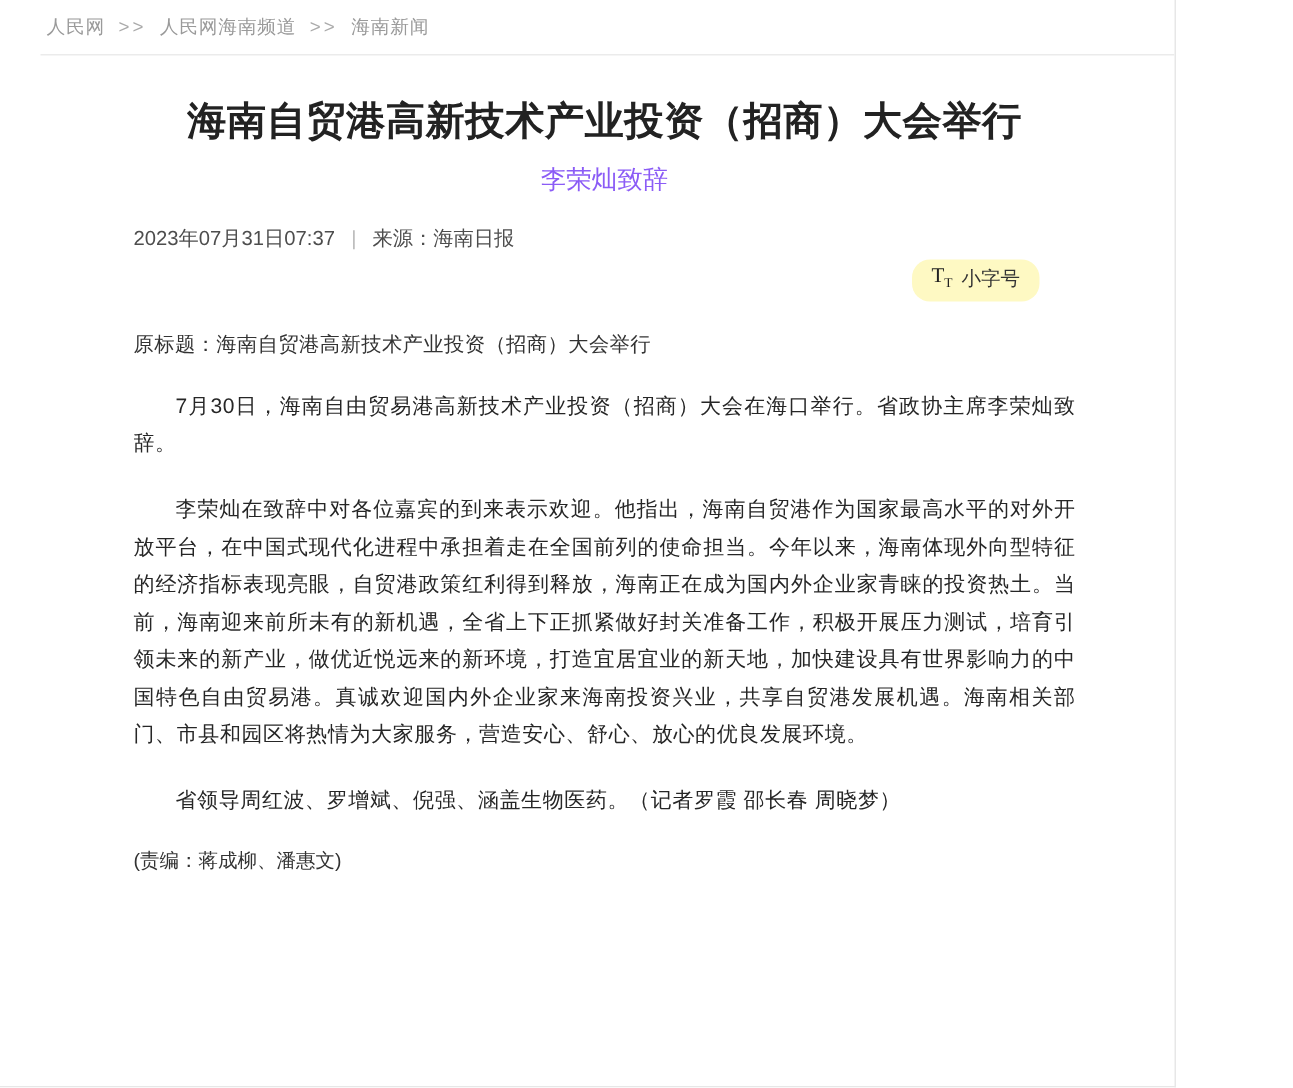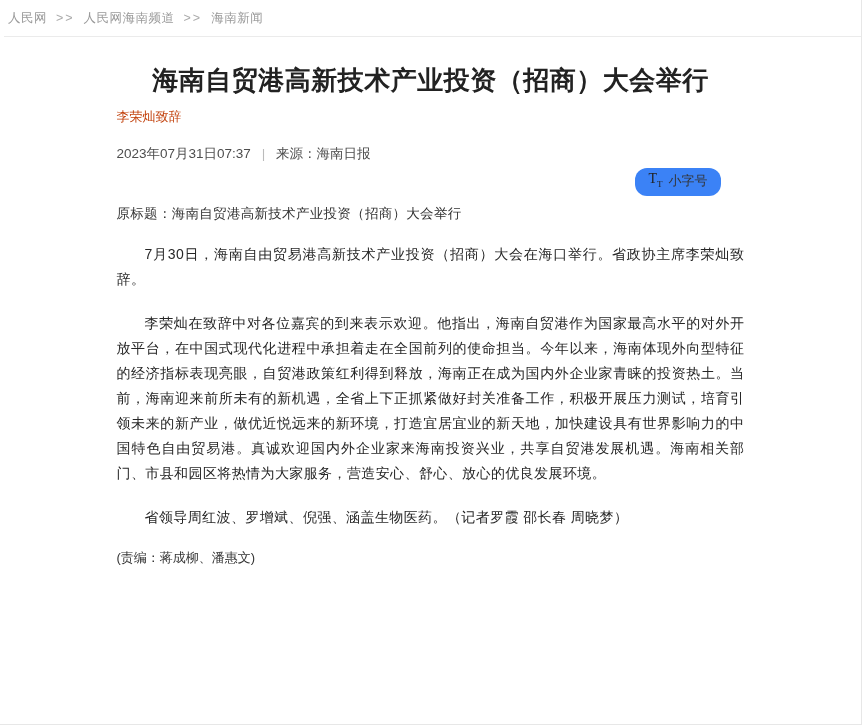--- a/index.html
+++ b/index.html
@@ -1,26 +1,27 @@
 <!DOCTYPE html>
 <html><head>
 <meta charset="utf-8">
 <style>
   * { box-sizing: border-box; }
   html, body { margin: 0; padding: 0; background: #ffffff; }
   body { font-family: "Liberation Sans", "DejaVu Sans", sans-serif; }
 
   .page {
     position: relative;
-    width: 862px;
+    width: 784px;
     height: 725px;
     background: #ffffff;
     border-right: 1px solid #e7e7e7;
     border-bottom: 1px solid #e7e7e7;
     overflow: hidden;
+    padding-left: 23px;
   }
 
   .breadcrumb {
     padding: 10px 8px 9px 8px;
     font-size: 12.5px;
     color: #9a9a9a;
     letter-spacing: 0.5px;
   }
   .breadcrumb a {
     color: #9a9a9a;
@@ -42,60 +43,60 @@
     text-align: center;
     font-size: 26px;
     line-height: 34px;
     font-weight: bold;
     color: #222222;
     letter-spacing: 0.5px;
   }
 
   .article-subtitle {
     margin-top: 11px;
-    text-align: left;
-    font-size: 13px;
-    color: #c2410c;
+    text-align: center;
+    font-size: 17px;
+    color: #8b5cf6;
   }
 
   .article-meta {
     margin-top: 19px;
     text-align: left;
     font-size: 13.5px;
     color: #4d4d4d;
   }
   .article-meta .bar { color: #bbbbbb; margin: 0 7px; }
   .article-meta a { color: #4d4d4d; text-decoration: none; cursor: pointer; }
 
   .toolbar {
     display: flex;
     justify-content: flex-end;
     margin: 5px 24px 0 0;
   }
   .font-btn {
     display: inline-flex;
     align-items: center;
     gap: 6px;
-    background: #3b82f6;
+    background: #fef9c3;
     border: none;
     border-radius: 12px;
     padding: 4px 13px 5px 13px;
     font-size: 13px;
     color: #333333;
     cursor: pointer;
     font-family: inherit;
     line-height: 14px;
     text-align: right;
   }
   .font-btn .tt { font-family: "Liberation Serif", serif; color: #222; }
   .font-btn .t-big { font-size: 14px; }
   .font-btn .t-small { font-size: 9px; vertical-align: sub; }
 
   .original-title {
-    margin-top: 9px;
+    margin-top: 20px;
     font-size: 13.5px;
     color: #333333;
     letter-spacing: 0.3px;
   }
 
   .article-body { margin-top: 7px; }
   .article-body p {
     margin: 19px 0;
     font-size: 14px;
     letter-spacing: 0.4px;

